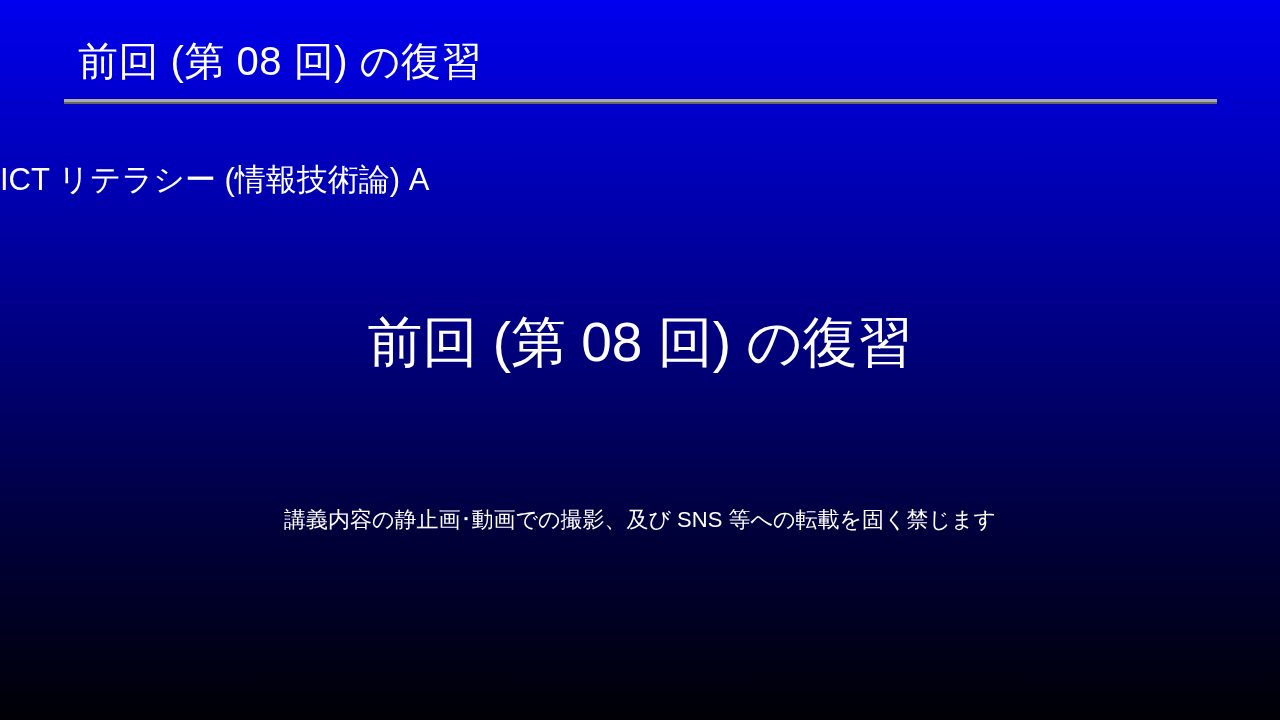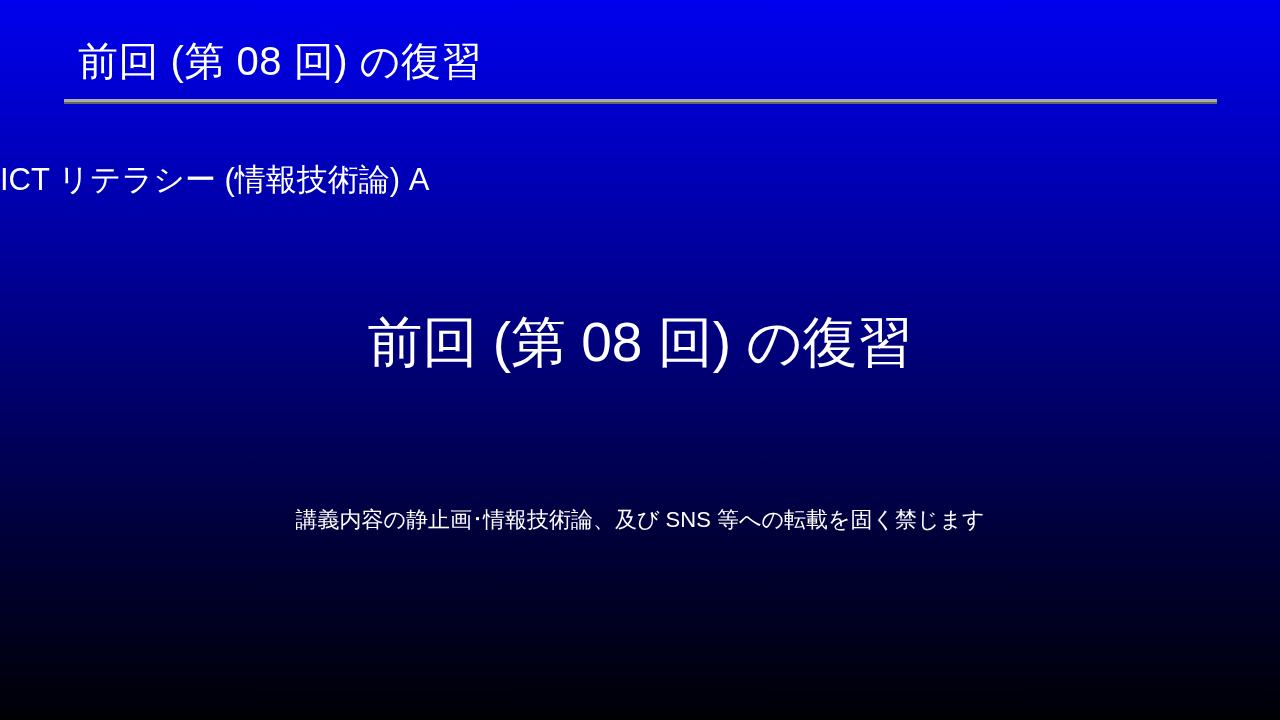--- a/index.html
+++ b/index.html
@@ -138,16 +138,16 @@
       <div class="header-rule-light"></div>
       <div class="header-rule-dark"></div>
     </div>
   </div>
 
   <div class="slide-body">
     <p class="course-subtitle">ICT リテラシー (情報技術論) A</p>
 
     <p class="lecture-title">前回 (第 08 回) の復習</p>
 
-    <p class="usage-notice">講義内容の静止画･情報技術論、及び SNS 等への転載を固く禁じます</p>
+    <p class="usage-notice">講義内容の静止画･動画での撮影、及び SNS 等への転載を固く禁じます</p>
   </div>
 
 </div>
 
 </body></html>

